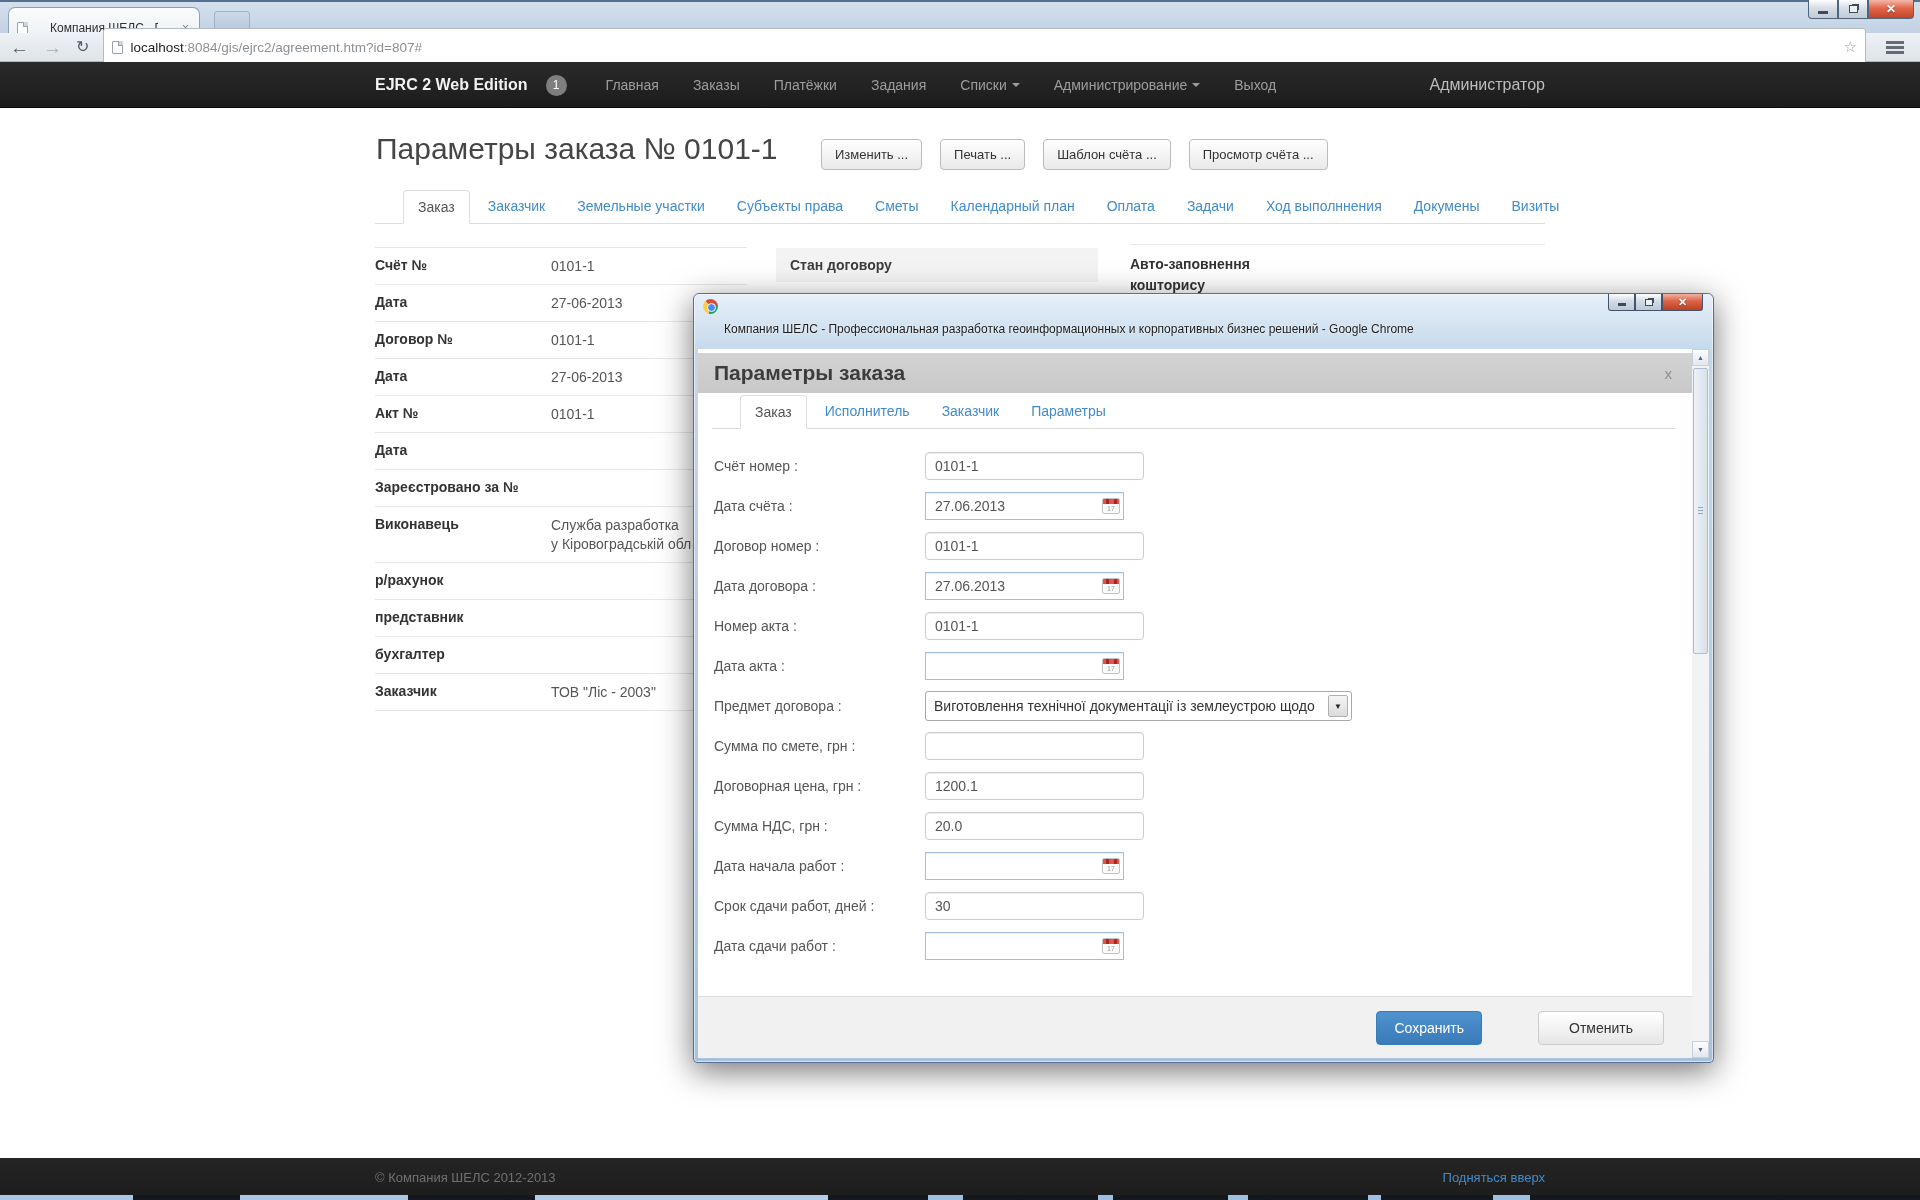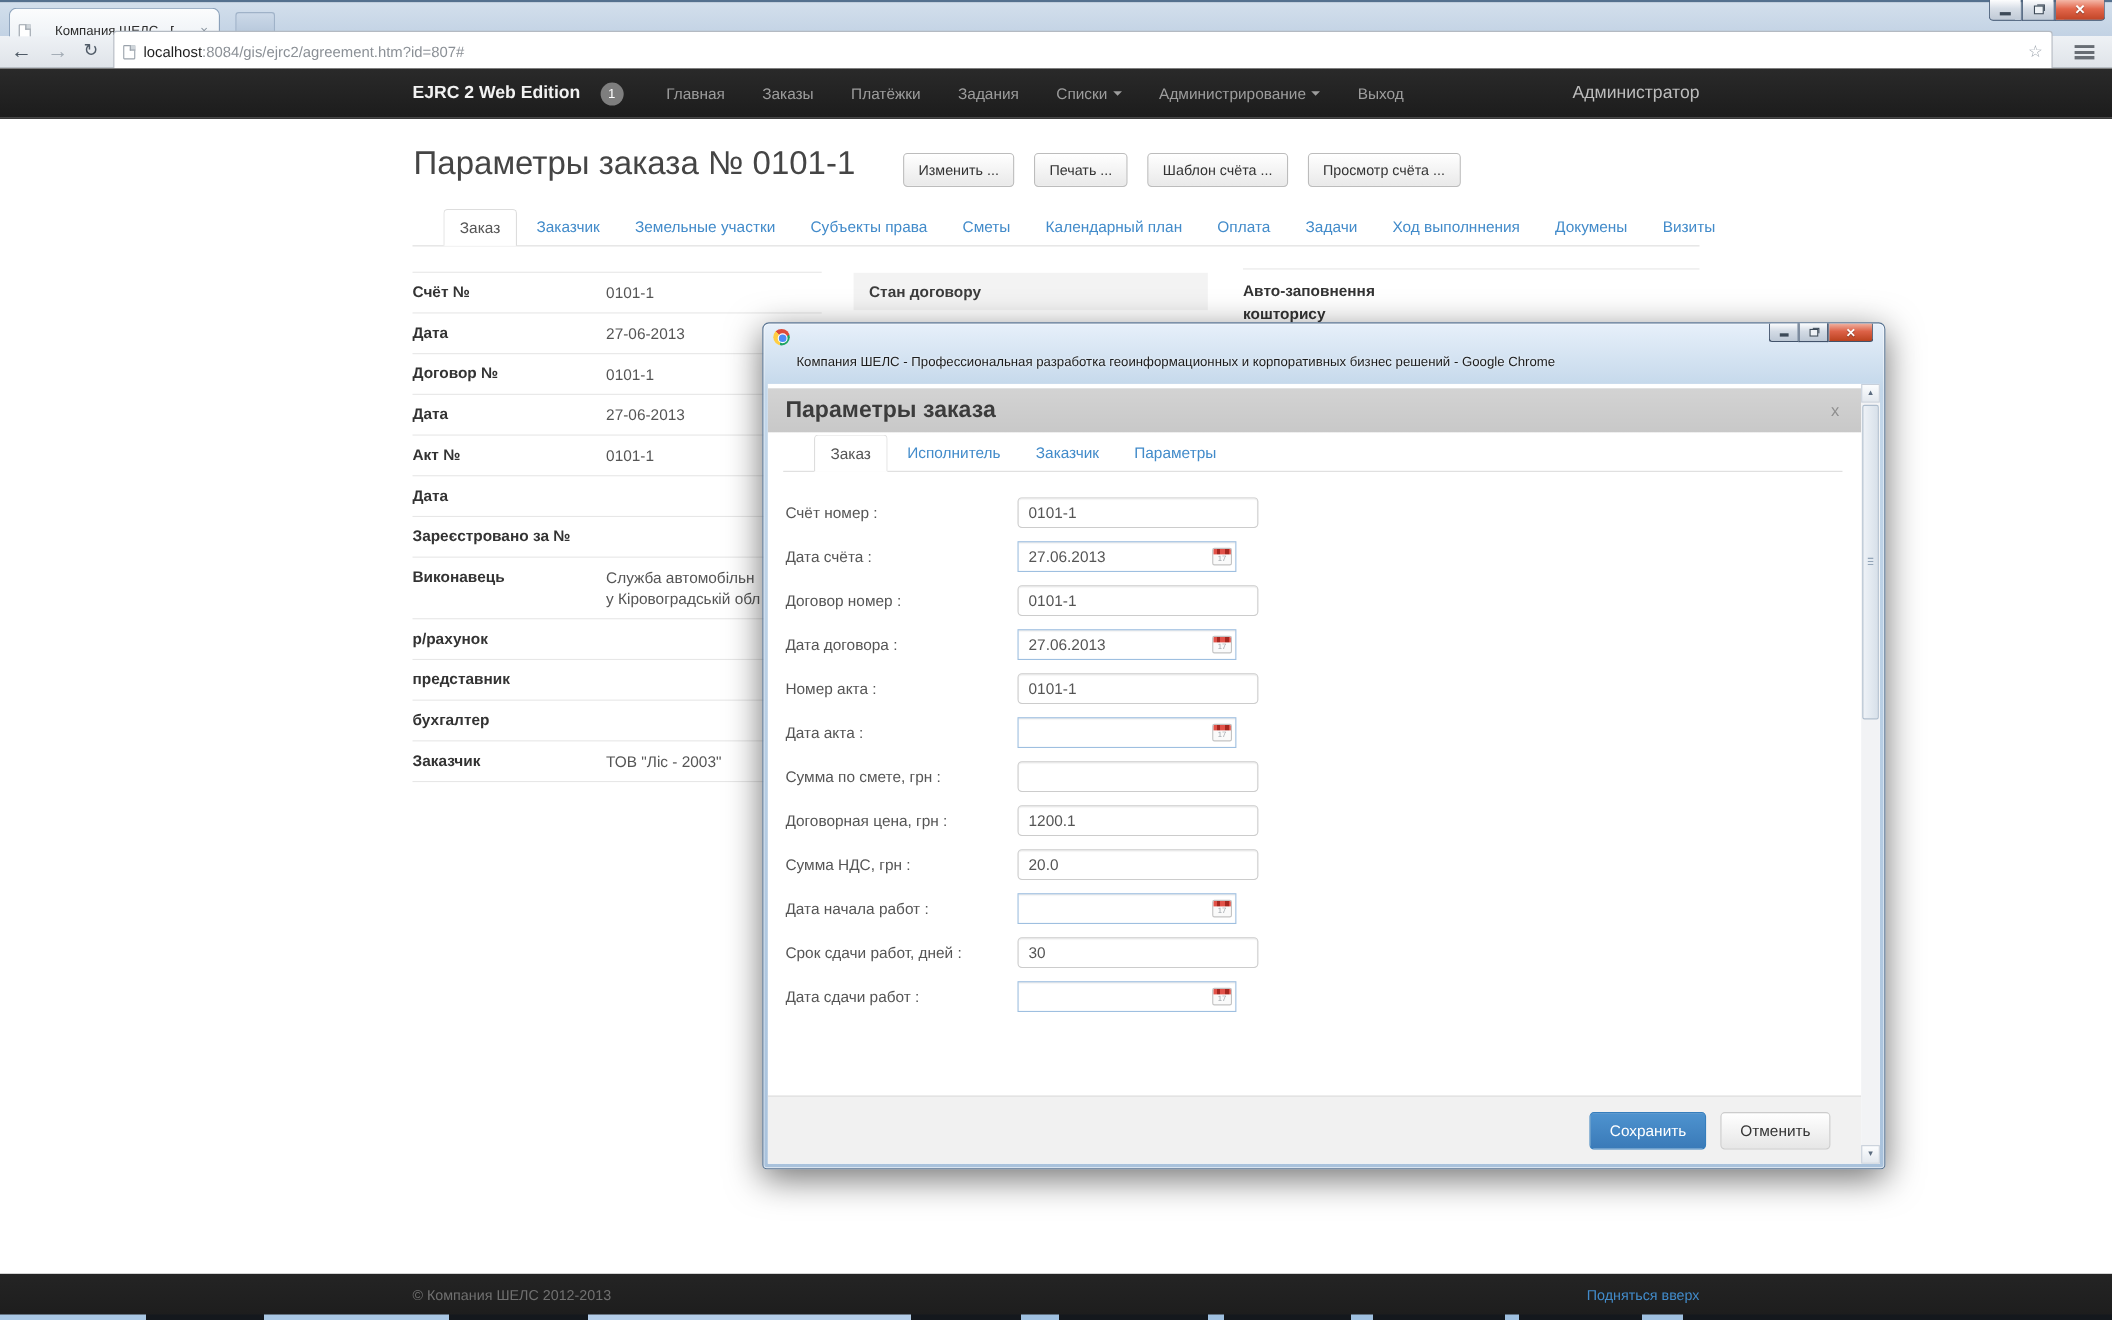--- a/index.html
+++ b/index.html
@@ -192,22 +192,22 @@
   .popup-footer {
     position:absolute; left:0; right:17px; bottom:0; height:62px; background:#f1f1f1;
     border-top:1px solid #ddd; display:flex; align-items:center; justify-content:flex-end;
     gap:13px; padding-right:28px;
   }
   .btn-save {
     font-family:"Liberation Sans", sans-serif; font-size:14px; color:#fff; padding:8px 17px;
     background:linear-gradient(#4e93cf,#3a7ab8); border:1px solid #357ebd; border-radius:4px;
   }
   .btn-cancel {
-    font-family:"Liberation Sans", sans-serif; font-size:14px; color:#333; padding:8px 17px;
-    background:linear-gradient(#ffffff,#e6e6e6); border:1px solid #ccc; border-radius:4px;
+    font-family:"Liberation Sans", sans-serif; font-size:14px; color:#333; padding:8px 30px;
+    background:linear-gradient(#ffffff,#e6e6e6); border:1px solid #ccc; border-radius:4px;margin-left:43px;
   }
 
   .popup-scrollbar { position:absolute; right:0; top:0; bottom:0; width:17px; background:#f2f3f5; }
   .sb-arrow { position:absolute; left:0; width:17px; height:17px; background:linear-gradient(#fcfdfe,#e3e8ee);
     border:1px solid #c8d0da; display:flex; align-items:center; justify-content:center; font-size:7px; color:#5b6b7e; }
   .sb-up { top:0; } .sb-down { bottom:0; }
   .sb-thumb { position:absolute; left:1px; right:1px; top:19px; height:286px;
     background:linear-gradient(90deg,#eef2f7,#d8e1ea); border:1px solid #aebdcd; border-radius:2px; }
   .sb-grip { position:absolute; left:4px; right:4px; top:50%; margin-top:-4px;
     height:8px; background:linear-gradient(#93a5b8 0 1px, transparent 1px 3px, #93a5b8 3px 4px, transparent 4px 6px, #93a5b8 6px 7px, transparent 7px 8px); }
@@ -388,21 +388,21 @@
         <div class="dlabel">Зареєстровано за №</div>
         <div class="dvalue">
           <div></div>
 
         </div>
       </div>
 
       <div class="drow">
         <div class="dlabel">Виконавець</div>
         <div class="dvalue">
-          <div>Служба автомобільн</div>
+          <div>Служба разработка</div>
           <div>у Кіровоградській обл</div>
         </div>
       </div>
 
       <div class="drow">
         <div class="dlabel">р/рахунок</div>
         <div class="dvalue">
           <div></div>
 
         </div>
@@ -526,20 +526,28 @@
             <label class="flabel">Дата акта :</label>
 
             <span class="date-wrap">
               <input class="inp date" value="" style="">
               <span class="cal"></span>
             </span>
 
           </div>
 
 
+          <div class="frow">
+            <label class="flabel">Предмет договора :</label>
+
+            <span class="sel">
+              <span class="sel-text">Виготовлення технічної документації із землеустрою щодо</span>
+              <span class="sel-arrow">▼</span>
+            </span>
+          </div>
 
           <div class="frow">
             <label class="flabel">Сумма по смете, грн :</label>
             <input class="inp" value="" style="">
 
           </div>
 
           <div class="frow">
             <label class="flabel">Договорная цена, грн :</label>
             <input class="inp" value="1200.1" style="">

